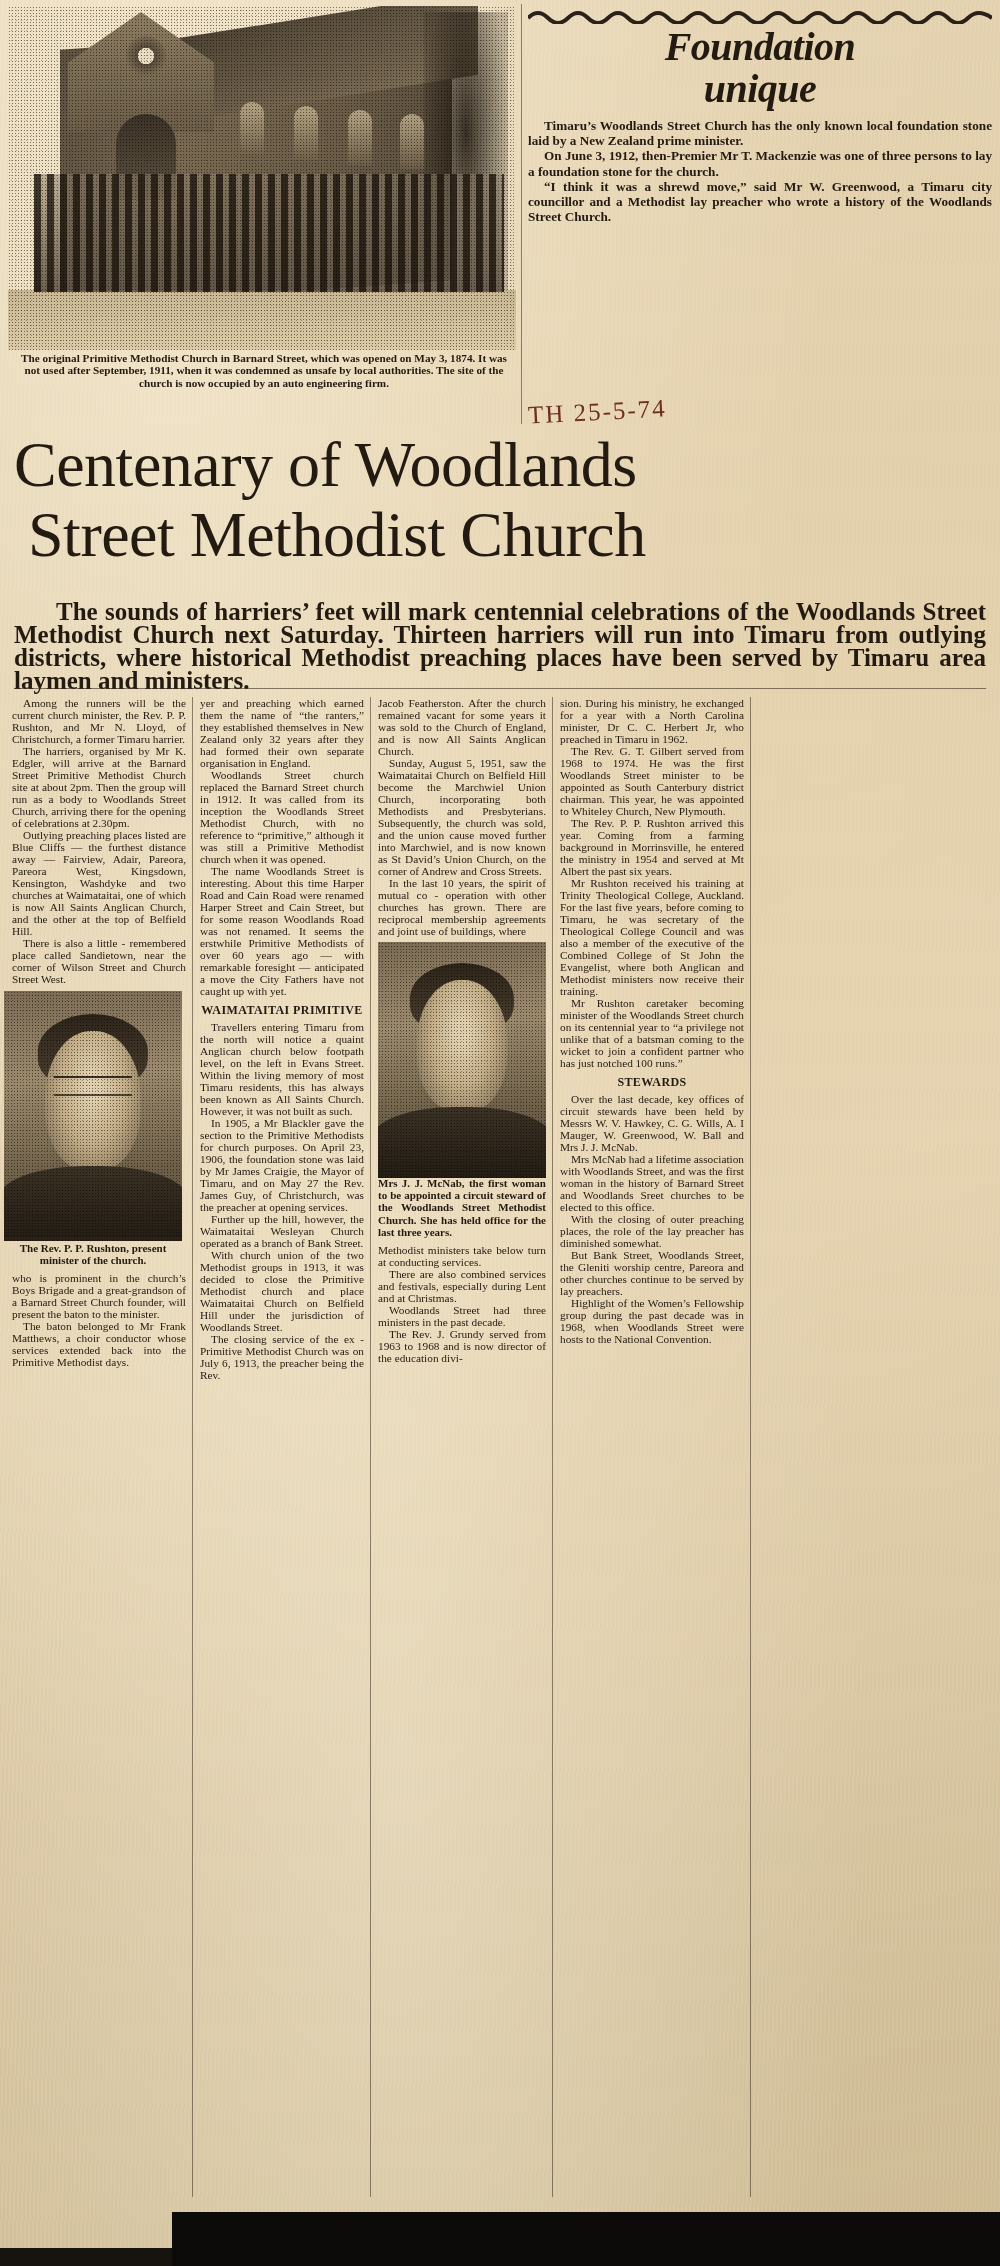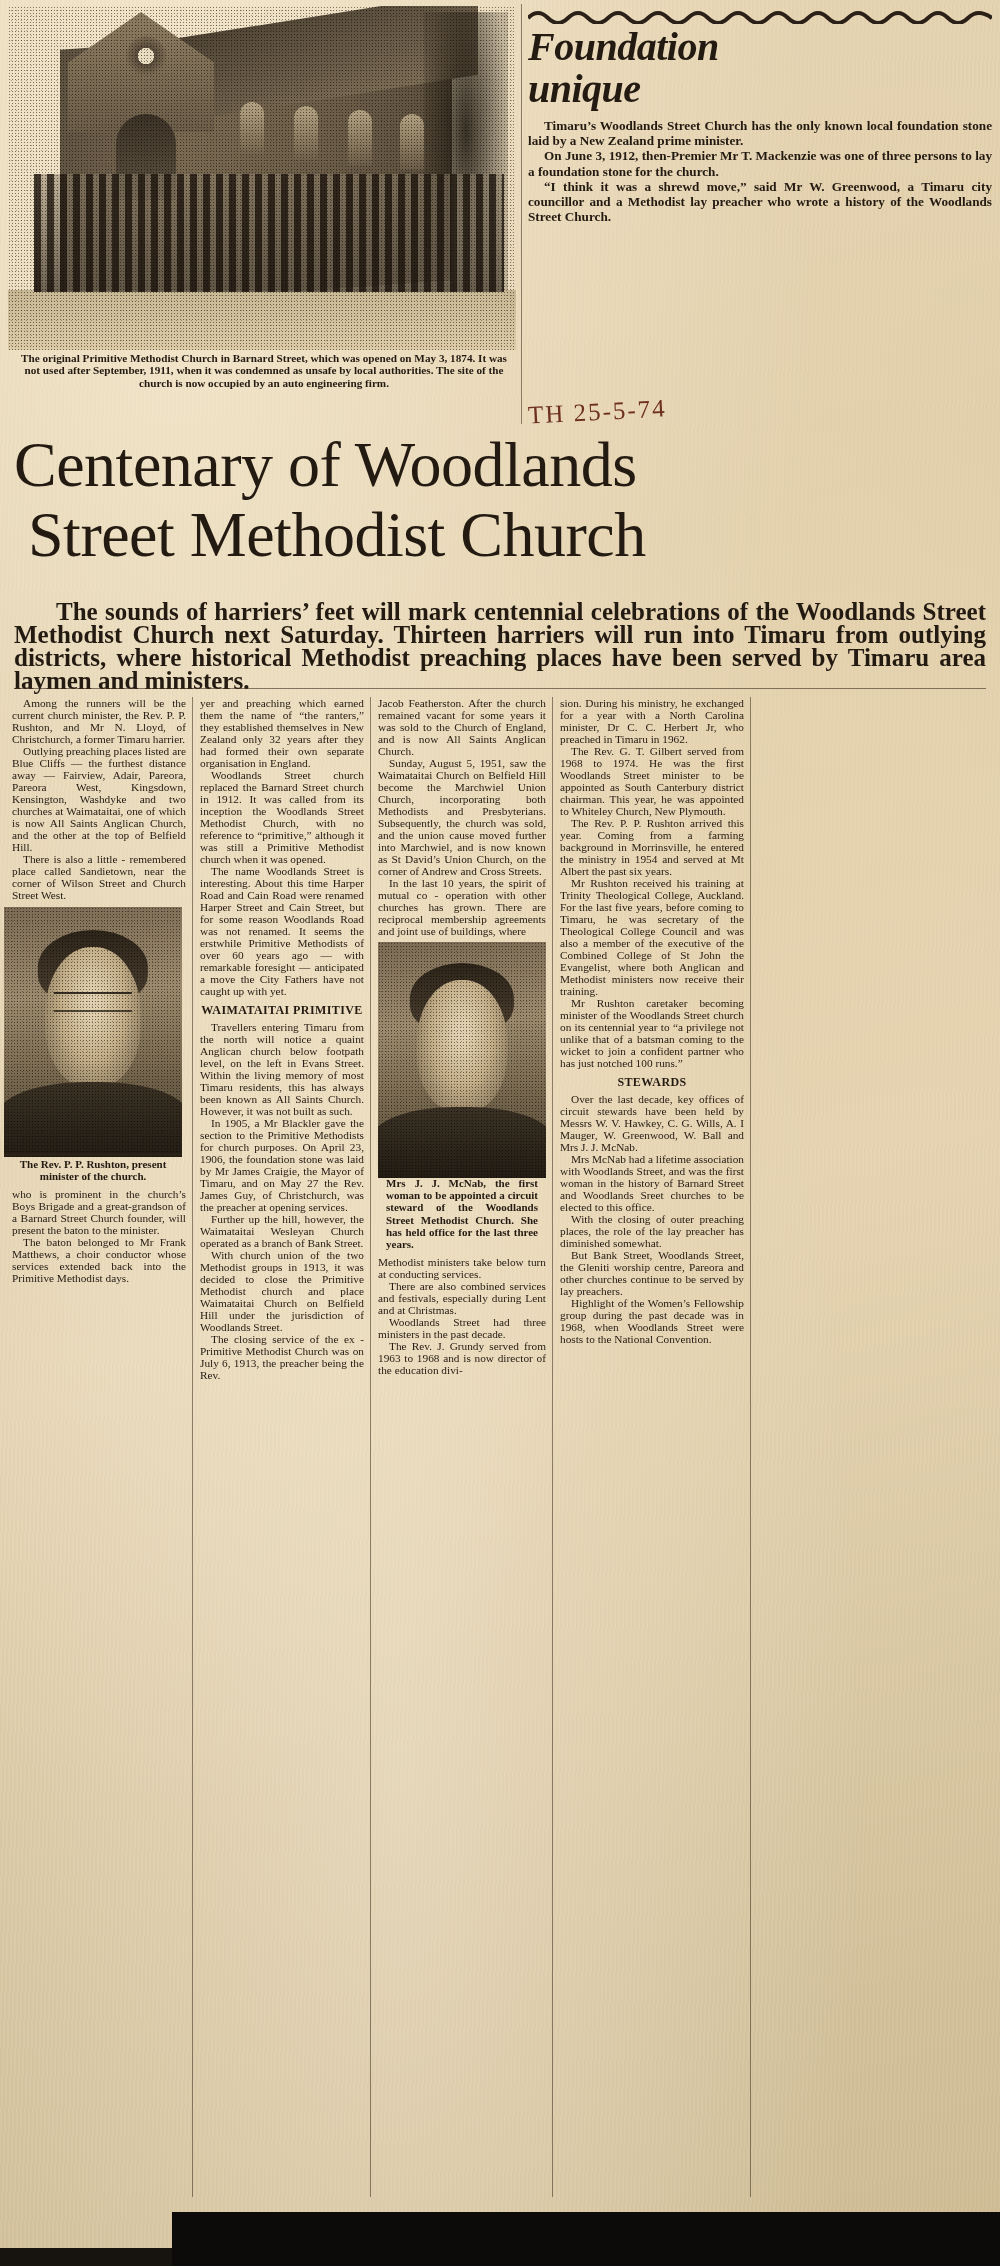--- a/index.html
+++ b/index.html
@@ -98,21 +98,21 @@
   #caption-top {
     position:absolute; left:18px; top:352px; width:492px;
     font-size:11.2px; line-height:12.3px; font-weight:bold; text-align:center;
   }
 
   
   #sidebar { position:absolute; left:528px; top:8px; width:464px; }
   .squiggle { height:16px; width:100%; overflow:hidden; }
   #side-title {
     font-family:"Liberation Serif", serif; font-style:italic; font-weight:bold;
-    font-size:40px; line-height:42px; text-align:left; letter-spacing:-.5px; margin-top:2px;
+    font-size:40px; line-height:42px; text-align:center; letter-spacing:-.5px; margin-top:2px;
   }
   #side-body { margin-top:8px; font-size:13.2px; line-height:15.2px; font-weight:bold; text-align:justify; }
   #side-body p { margin:0; text-indent:16px; }
 
   #handnote {
     position:absolute; left:528px; top:398px;
     font-family:"Liberation Serif", serif;
     font-size:25px; letter-spacing:2px; color:#6d2f1f;
     transform:rotate(-3deg); font-weight:500;
   }
@@ -227,20 +227,21 @@
 
   <div id="cols">
 
     <div class="rule-v" style="left:180px; top:0; height:1500px;"></div>
     <div class="rule-v" style="left:358px; top:0; height:1500px;"></div>
     <div class="rule-v" style="left:540px; top:0; height:1500px;"></div>
     <div class="rule-v" style="left:738px; top:0; height:1500px;"></div>
 
     <div id="c1" class="col col-text">
       <p>Among the runners will be the current church minister, the Rev. P. P. Rushton, and Mr N. Lloyd, of Christchurch, a former Timaru harrier.</p>
+      <p>The harriers, organised by Mr K. Edgler, will arrive at the Barnard Street Primitive Methodist Church site at about 2pm. Then the group will run as a body to Woodlands Street Church, arriving there for the opening of celebrations at 2.30pm.</p>
       <p>Outlying preaching places listed are Blue Cliffs — the furthest distance away — Fairview, Adair, Pareora, Pareora West, Kingsdown, Kensington, Washdyke and two churches at Waimataitai, one of which is now All Saints Anglican Church, and the other at the top of Belfield Hill.</p>
       <p>There is also a little - remembered place called Sandietown, near the corner of Wilson Street and Church Street West.</p>
 
       <div class="photo-block portrait" style="position:relative;left:-8px;top:6px;width:178px;height:250px;margin-bottom:3px;">
         <div class="hair"></div>
         <div class="face"></div>
         <div class="glasses"></div>
         <div class="shoulders"></div>
         <div class="halftone"></div>
       </div>
@@ -267,21 +268,21 @@
       <p style="text-indent:0">Jacob Featherston. After the church remained vacant for some years it was sold to the Church of England, and is now All Saints Anglican Church.</p>
       <p>Sunday, August 5, 1951, saw the Waimataitai Church on Belfield Hill become the Marchwiel Union Church, incorporating both Methodists and Presbyterians. Subsequently, the church was sold, and the union cause moved further into Marchwiel, and is now known as St David’s Union Church, on the corner of Andrew and Cross Streets.</p>
       <p>In the last 10 years, the spirit of mutual co - operation with other churches has grown. There are reciprocal membership agreements and joint use of buildings, where</p>
 
       <div class="photo-block portrait" style="position:relative;left:0;top:5px;width:168px;height:236px;margin-bottom:3px;">
         <div class="hair"></div>
         <div class="face"></div>
         <div class="shoulders"></div>
         <div class="halftone"></div>
       </div>
-      <div class="cap-bold" style="margin:4px 8px 6px;">Mrs J. J. McNab, the first woman to be appointed a circuit steward of the Woodlands Street Methodist Church. She has held office for the last three years.</div>
+      <div class="cap-bold" style="margin:4px 0 6px;">Mrs J. J. McNab, the first woman to be appointed a circuit steward of the Woodlands Street Methodist Church. She has held office for the last three years.</div>
 
       <p style="text-indent:0">Methodist ministers take below turn at conducting services.</p>
       <p>There are also combined services and festivals, especially during Lent and at Christmas.</p>
       <p>Woodlands Street had three ministers in the past decade.</p>
       <p>The Rev. J. Grundy served from 1963 to 1968 and is now director of the education divi-</p>
     </div>
 
     <div id="c4" class="col col-text" style="width:184px;">
       <p style="text-indent:0">sion. During his ministry, he exchanged for a year with a North Carolina minister, Dr C. C. Herbert Jr, who preached in Timaru in 1962.</p>
       <p>The Rev. G. T. Gilbert served from 1968 to 1974. He was the first Woodlands Street minister to be appointed as South Canterbury district chairman. This year, he was appointed to Whiteley Church, New Plymouth.</p>

